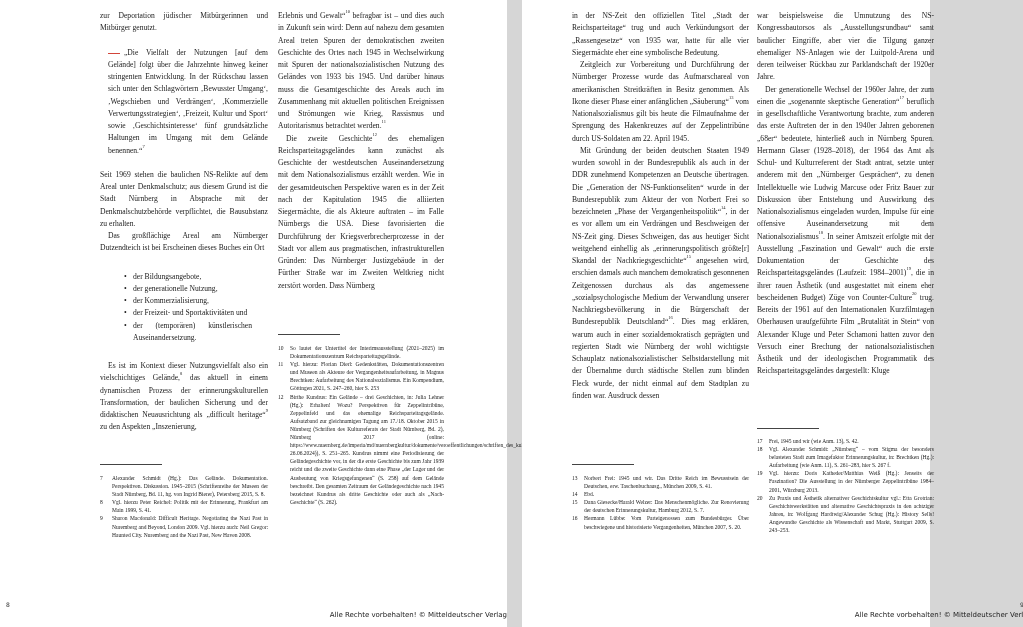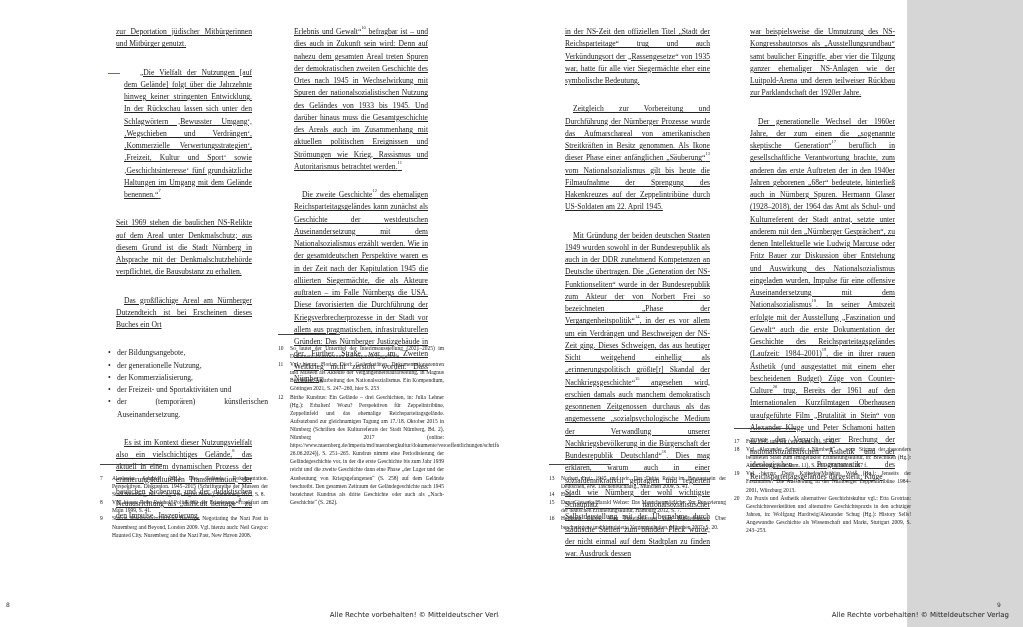--- a/index.html
+++ b/index.html
@@ -1,27 +1,27 @@
 <!DOCTYPE html>
 <html><head>
 <meta charset="utf-8">
 <style>
   html, body { margin:0; padding:0; }
   body { width:1023px; height:627px; background:#d6d6d6; position:relative; overflow:hidden; font-family:"Liberation Serif", serif; color:#222; }
   .page { position:absolute; top:0; height:627px; background:#fff; }
   .page.left { left:0; width:507px; }
-  .page.right { left:499px; width:408px; }
+  .page.right { left:522px; width:408px; }
   .col { position:absolute; font-size:7.6px; line-height:12.25px; text-align:justify; hyphens:manual; }
-  .col p { margin:16px; text-indent:8px;text-decoration:underline; }
+  .col p { margin:0; text-indent:8px; }
   .col p.noindent { text-indent:0; }
   .quote { margin:12px 0 12px 8px; position:relative; }
   .quote p { text-indent:0; }
   .quote .dash { position:absolute; left:0; top:6px; width:12px; height:1.2px; background:#d2453a; }
   .quote .first { text-indent:16px; }
-  ul.bullets { margin:0; padding:0 0 0 8px; list-style:none; }
+  ul.bullets { margin:16px; padding:0 0 0 8px; list-style:none; }
   ul.bullets li { position:relative; padding-left:9px; }
   ul.bullets li::before { content:"•"; position:absolute; left:0; }
   sup { font-size:4.5px; vertical-align:top; line-height:0; position:relative; top:2px; }
   .rule { position:absolute; height:0.8px; background:#444; width:62px; }
   .notes { position:absolute; font-size:5.5px; line-height:8.1px; text-align:justify; }
   .note { position:relative; padding-left:12px; }
   .note .num { position:absolute; left:0; top:0; }
   .pnum { position:absolute; font-family:"DejaVu Sans", sans-serif; font-size:6px; color:#333; }
   .footer { position:absolute; top:611px; font-family:"DejaVu Sans", sans-serif; font-size:7px; color:#222; text-align:right; }
   b i, i b { font-weight:bold; font-style:italic; }
@@ -39,21 +39,21 @@
     </div>
     <p class="noindent">Seit 1969 stehen die baulichen NS-Relikte auf dem Areal unter Denkmalschutz; aus diesem Grund ist die Stadt Nürnberg in Absprache mit der Denkmalschutzbehörde verpflichtet, die Bausubstanz zu erhalten.</p>
     <p>Das großflächige Areal am Nürnberger Dutzendteich ist bei Erscheinen dieses Buches ein Ort</p>
     <ul class="bullets">
       <li>der Bildungsangebote,</li>
       <li>der generationelle Nutzung,</li>
       <li>der Kommerzialisierung,</li>
       <li>der Freizeit- und Sportaktivitäten und</li>
       <li>der (temporären) künstlerischen Auseinandersetzung.</li>
     </ul>
-    <p><span>Es ist im Kontext dieser Nutzungsvielfalt also ein vielschichtiges Gelände,</span><sup>8</sup><span> das aktuell in einem dynamischen Prozess der erinnerungskulturellen Transformation, der baulichen Sicherung und der didaktischen Neuausrichtung als „difficult heritage“</span><sup>9</sup><span> zu den Impulse „Inszenierung,</span></p>
+    <p><span>Es ist im Kontext dieser Nutzungsvielfalt also ein vielschichtiges Gelände,</span><sup>8</sup><span> das aktuell in einem dynamischen Prozess der erinnerungskulturellen Transformation, der baulichen Sicherung und der didaktischen Neuausrichtung als „difficult heritage“</span><sup>9</sup><span> zu den Aspekten „Inszenierung,</span></p>
   </div>
 
   <div class="col" style="left:278px; top:10px; width:166px;">
     <p class="noindent"><span>Erlebnis und Gewalt“</span><sup>10</sup><span> befragbar ist – und dies auch in Zukunft sein wird: Denn auf nahezu dem gesamten Areal treten Spuren der demokratischen zweiten Geschichte des Ortes nach 1945 in Wechselwirkung mit Spuren der nationalsozialistischen Nutzung des Geländes von 1933 bis 1945. Und darüber hinaus muss die Gesamtgeschichte des Areals auch im Zusammenhang mit aktuellen politischen Ereignissen und Strömungen wie Krieg, Rassismus und Autoritarismus betrachtet werden.</span><sup>11</sup></p>
     <p><span>Die zweite Geschichte</span><sup>12</sup><span> des ehemaligen Reichsparteitagsgeländes kann zunächst als Geschichte der westdeutschen Auseinandersetzung mit dem Nationalsozialismus erzählt werden. Wie in der gesamtdeutschen Perspektive waren es in der Zeit nach der Kapitulation 1945 die alliierten Siegermächte, die als Akteure auftraten – im Falle Nürnbergs die USA. Diese favorisierten die Durchführung der Kriegsverbrecherprozesse in der Stadt vor allem aus pragmatischen, infrastrukturellen Gründen: Das Nürnberger Justizgebäude in der Fürther Straße war im Zweiten Weltkrieg nicht zerstört worden. Dass Nürnberg</span></p>
   </div>
 
   <div class="rule" style="left:100px; top:464px;"></div>
   <div class="notes" style="left:100px; top:474px; width:168px;">
     <div class="note"><span class="num">7</span><span>Alexander Schmidt (Hg.): Das Gelände. Dokumentation. Perspektiven. Diskussion. 1945–2015 (Schriftenreihe der Museen der Stadt Nürnberg, Bd. 11, hg. von Ingrid Bierer), Petersberg 2015, S. 8.</span></div>

